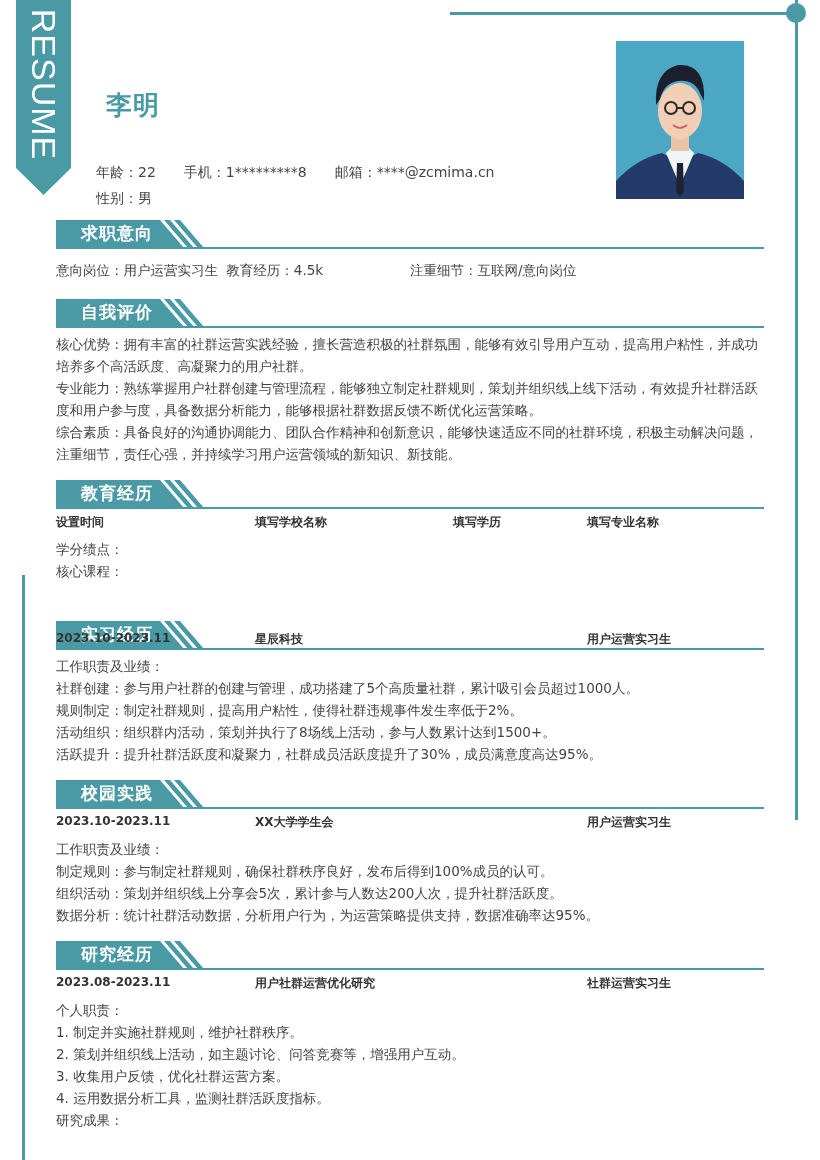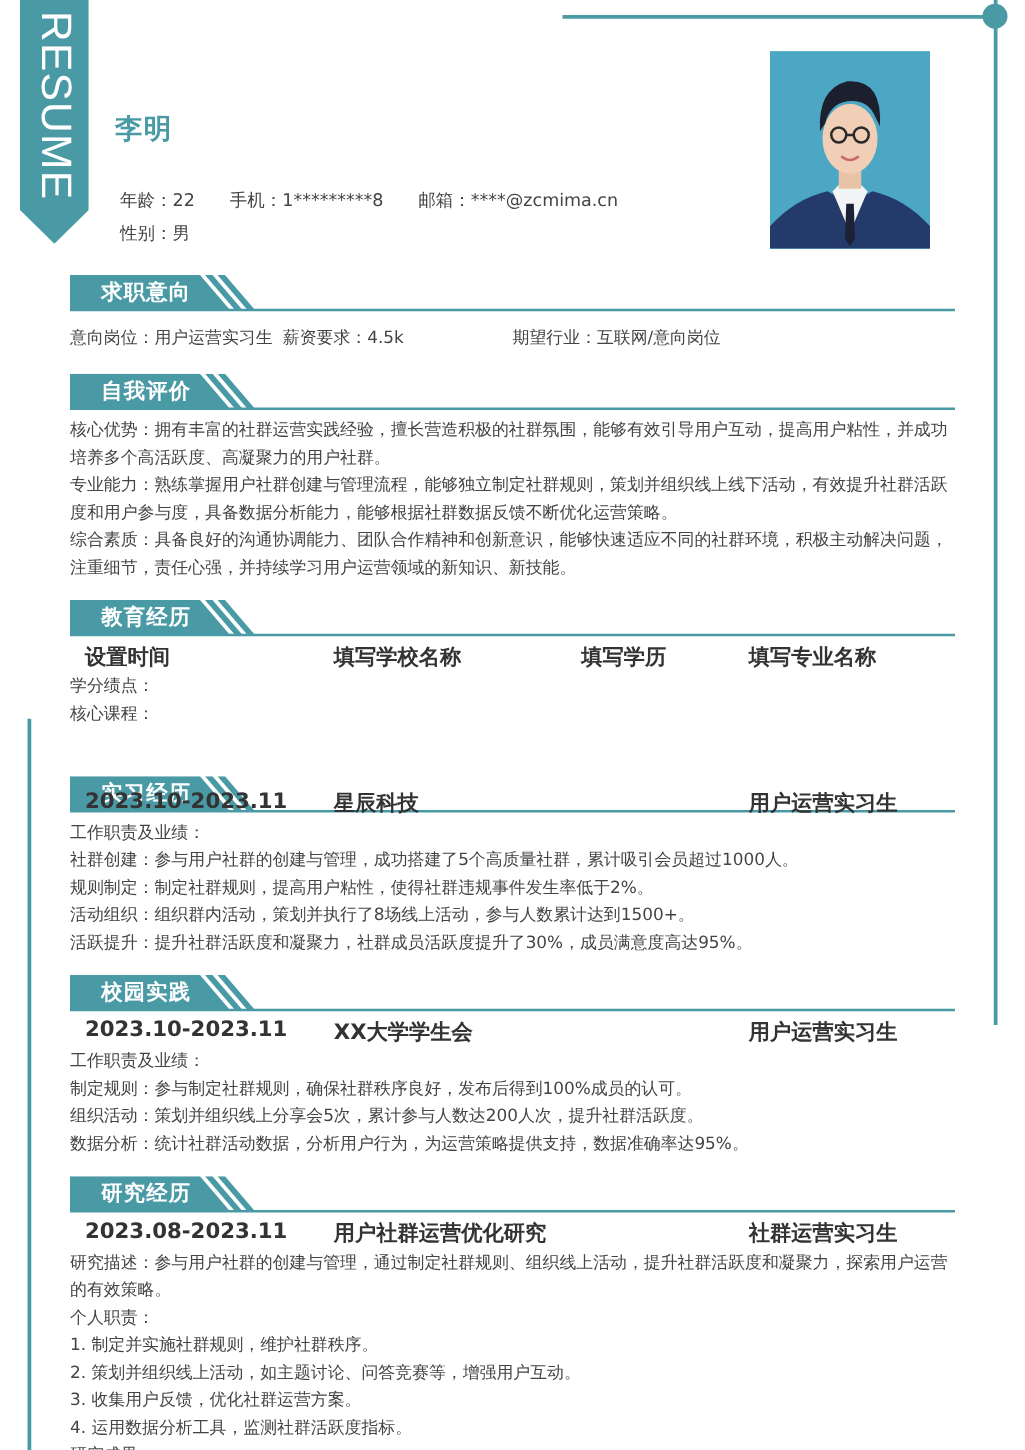--- a/index.html
+++ b/index.html
@@ -9,32 +9,32 @@
   .top-line { position: absolute; left: 450px; top: 12px; width: 346px; height: 3px; background: #4a9aa5; }
   .top-dot { position: absolute; left: 786px; top: 3px; width: 20px; height: 20px; border-radius: 50%; background: #4a9aa5; }
   .right-vline { position: absolute; left: 795px; top: 0; width: 3px; height: 820px; background: #4a9aa5; }
   .left-vline { position: absolute; left: 22px; top: 575px; width: 3px; height: 585px; background: #4a9aa5; }
 
   .ribbon { position: absolute; left: 16px; top: 0; width: 55px; height: 195px; }
   .ribbon svg { display: block; }
   .ribbon-text { position: absolute; left: 0; top: 0; width: 55px; height: 168px; display: flex; align-items: center; justify-content: center; }
   .ribbon-text span { display: block; transform: rotate(90deg); color: #ffffff; font-size: 34px; letter-spacing: 1px; white-space: nowrap; font-family: "Liberation Sans", sans-serif; }
 
-  .name { position: absolute; left: 92px; top: 88px; font-size: 22px; font-weight: bold; color: #4a9aa5; letter-spacing: 1px; }
+  .name { position: absolute; left: 106px; top: 88px; font-size: 26px; font-weight: bold; color: #4a9aa5; letter-spacing: 1px; }
   .info-row { position: absolute; left: 96px; font-size: 14px; color: #444; display: flex; white-space: nowrap; }
-  .info-row .item { margin-right: 28px; }
+  .info-row .item { margin-right: 28px; margin-top: 12px; }
   .photo { position: absolute; left: 616px; top: 41px; width: 128px; height: 158px; overflow: hidden; background: #4aa6c2; }
 
   .section-head { position: absolute; left: 56px; width: 708px; height: 30px; }
   .section-head .bar { position: absolute; left: 0; top: 0; width: 150px; height: 28px; }
   .section-head .title { position: absolute; left: 25px; top: 2px; font-size: 17px; font-weight: bold; color: #ffffff; letter-spacing: 1px; }
   .section-head .rule { position: absolute; left: 0; top: 27px; width: 708px; height: 1.5px; background: #4a9aa5; }
 
   .text { position: absolute; left: 56px; width: 710px; font-size: 13.5px; line-height: 22px; color: #444; }
-  .row { position: absolute; left: 68px; width: 710px; height: 22px; font-size: 17px; font-weight: bold; color: #333; }
+  .row { position: absolute; left: 56px; width: 710px; height: 22px; font-size: 12px; font-weight: bold; color: #333; }
   .row span { position: absolute; top: 0; white-space: nowrap; }
   .line { display: block; white-space: nowrap; }
   .para { display: block; }
 </style>
 </head>
 <body>
 
 <div class="top-line"></div>
 <div class="top-dot"></div>
 <div class="right-vline"></div>
@@ -81,24 +81,24 @@
     <polygon points="0,0 104,0 128,28 0,28" fill="#4a9aa5"></polygon>
     <polygon points="108,0 114,0 138,28 132,28" fill="#4a9aa5"></polygon>
     <polygon points="118,0 124,0 148,28 142,28" fill="#4a9aa5"></polygon>
   </svg>
   <div class="title">求职意向</div>
   <div class="rule"></div>
 </div>
 <div class="text" style="top:259px;">
   <span style="position:absolute;left:0;white-space:nowrap;">
     <span>意向岗位：</span><span>用户运营实习生</span>
-    <span style="margin-left:4px;">薪资要求：</span><span>4.5k</span>
+    <span style="margin-left:4px;">教育经历：</span><span>4.5k</span>
   </span>
   <span style="position:absolute;left:354px;white-space:nowrap;">
-    <span>期望行业：</span><span>互联网/意向岗位</span>
+    <span>注重细节：</span><span>互联网/意向岗位</span>
   </span>
 </div>
 
 <div class="section-head" style="top:299px;">
   <svg class="bar" viewBox="0 0 150 28" width="150" height="28">
     <polygon points="0,0 104,0 128,28 0,28" fill="#4a9aa5"></polygon>
     <polygon points="108,0 114,0 138,28 132,28" fill="#4a9aa5"></polygon>
     <polygon points="118,0 124,0 148,28 142,28" fill="#4a9aa5"></polygon>
   </svg>
   <div class="title">自我评价</div>
@@ -181,20 +181,19 @@
   </svg>
   <div class="title">研究经历</div>
   <div class="rule"></div>
 </div>
 <div class="row" style="top:975px;">
   <span style="left:0;">2023.08-2023.11</span>
   <span style="left:199px;">用户社群运营优化研究</span>
   <span style="left:531px;">社群运营实习生</span>
 </div>
 <div class="text" style="top:999px;">
-  <span class="para">研究描述：参与用户社群的创建与管理，通过制定社群规则、组织线上活动，提升社群活跃度和凝聚力，探索用户运营的有效策略。</span>
   <span class="line">个人职责：</span>
   <span class="line">1. 制定并实施社群规则，维护社群秩序。</span>
   <span class="line">2. 策划并组织线上活动，如主题讨论、问答竞赛等，增强用户互动。</span>
   <span class="line">3. 收集用户反馈，优化社群运营方案。</span>
   <span class="line">4. 运用数据分析工具，监测社群活跃度指标。</span>
   <span class="line">研究成果：</span>
 </div>
 
 </body></html>

